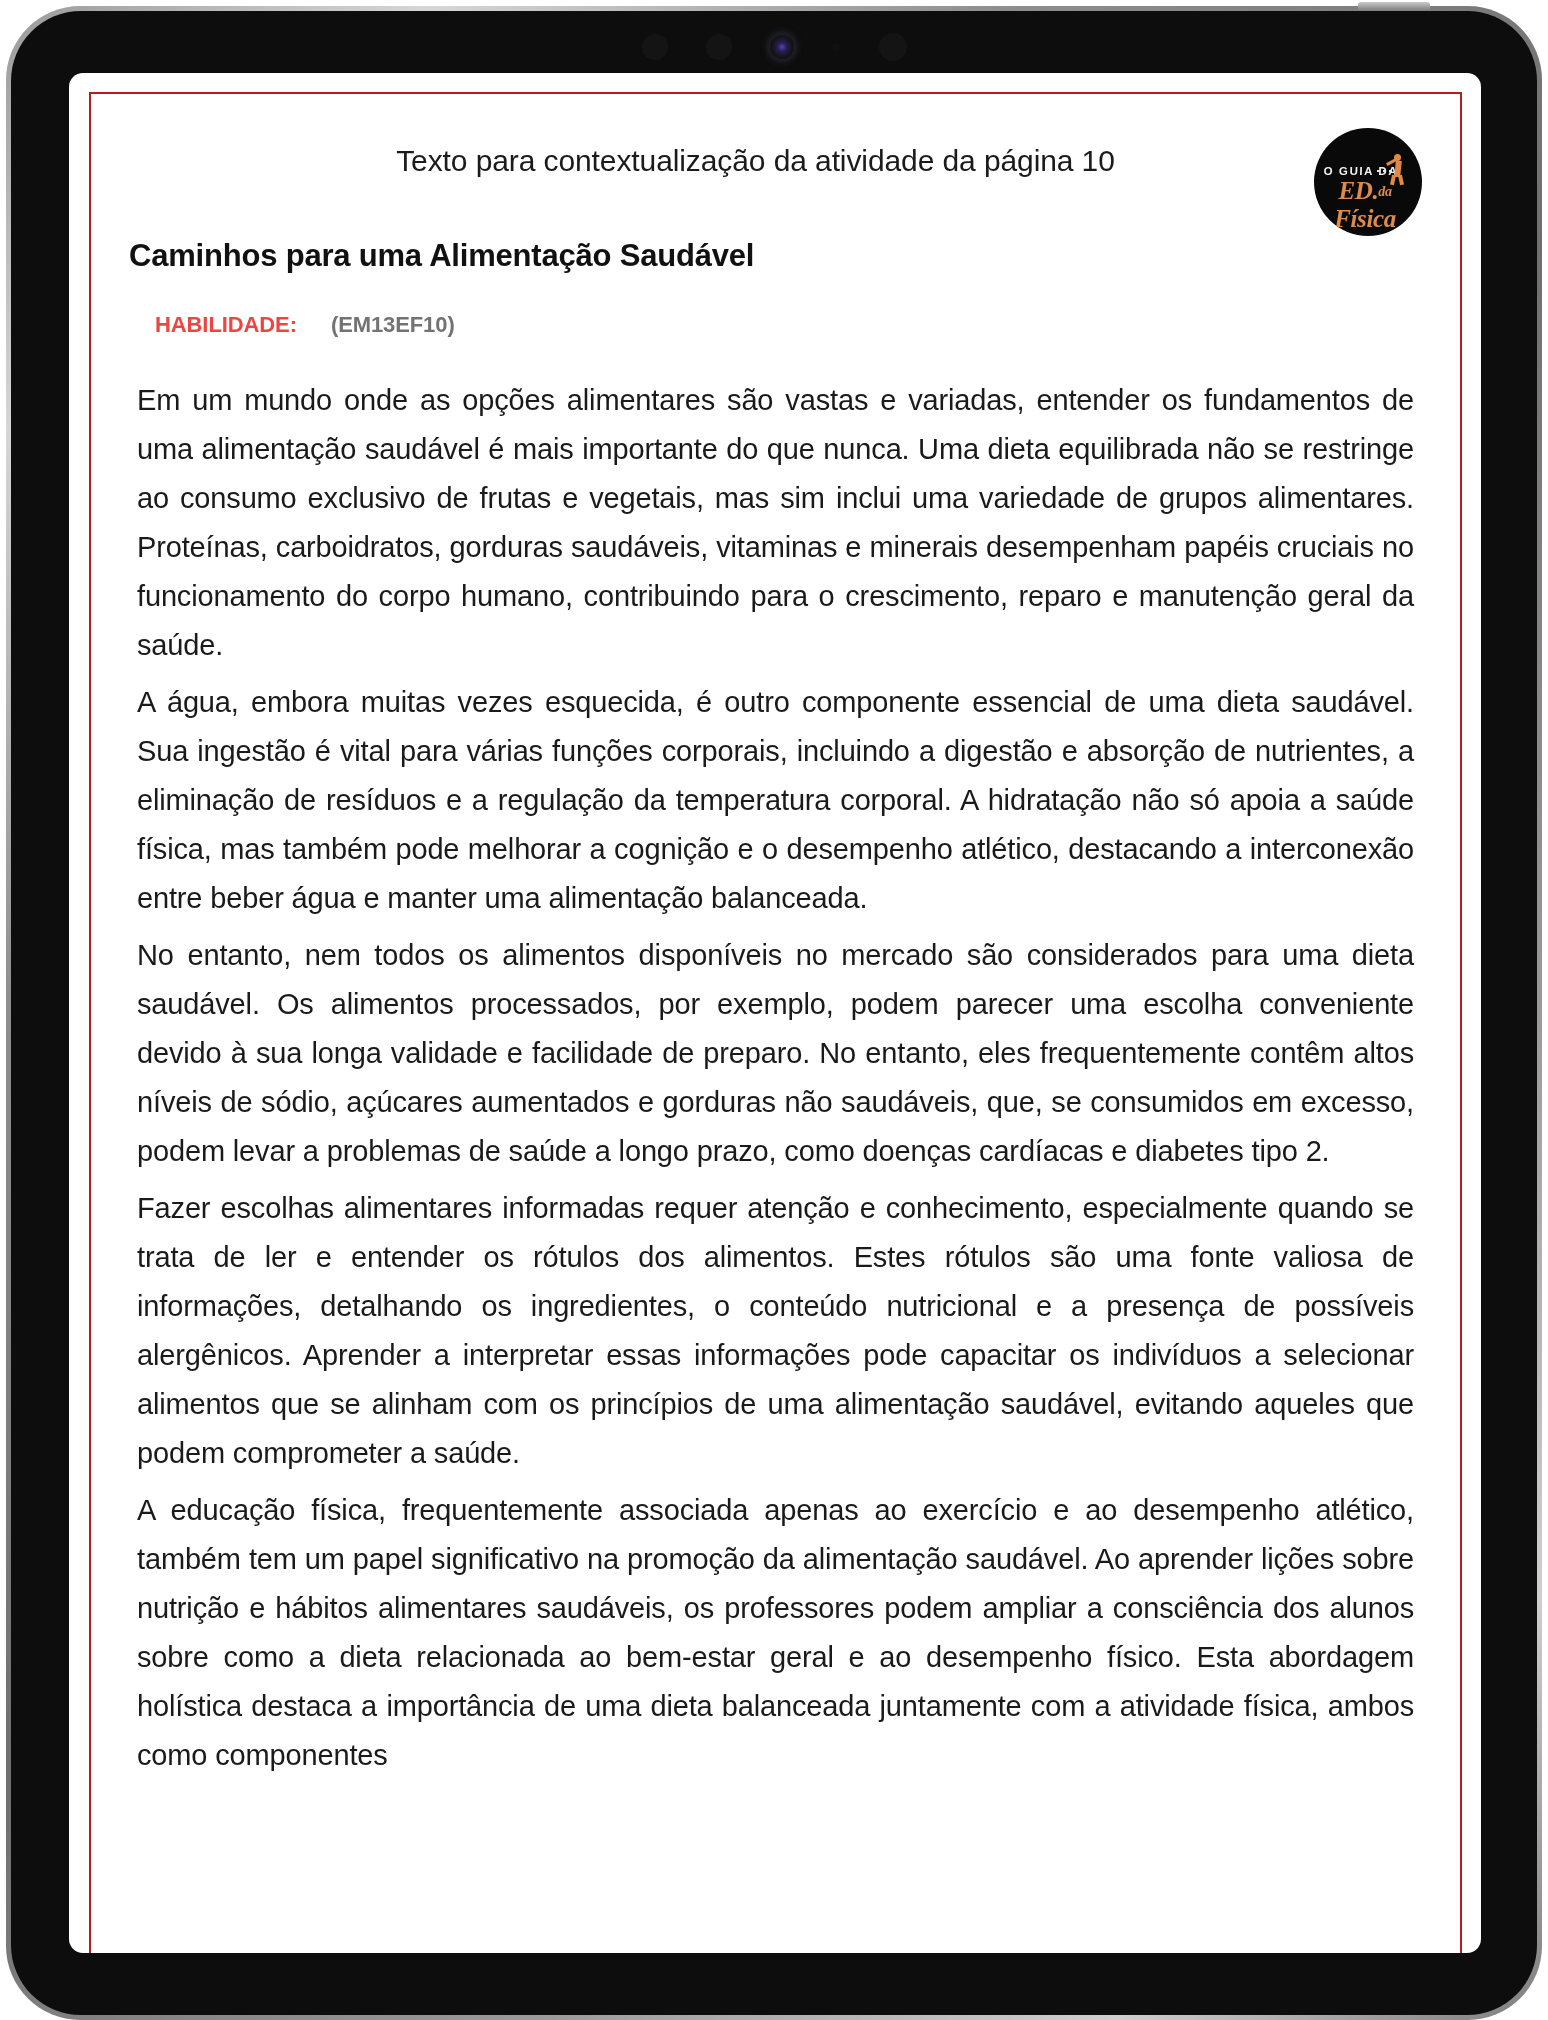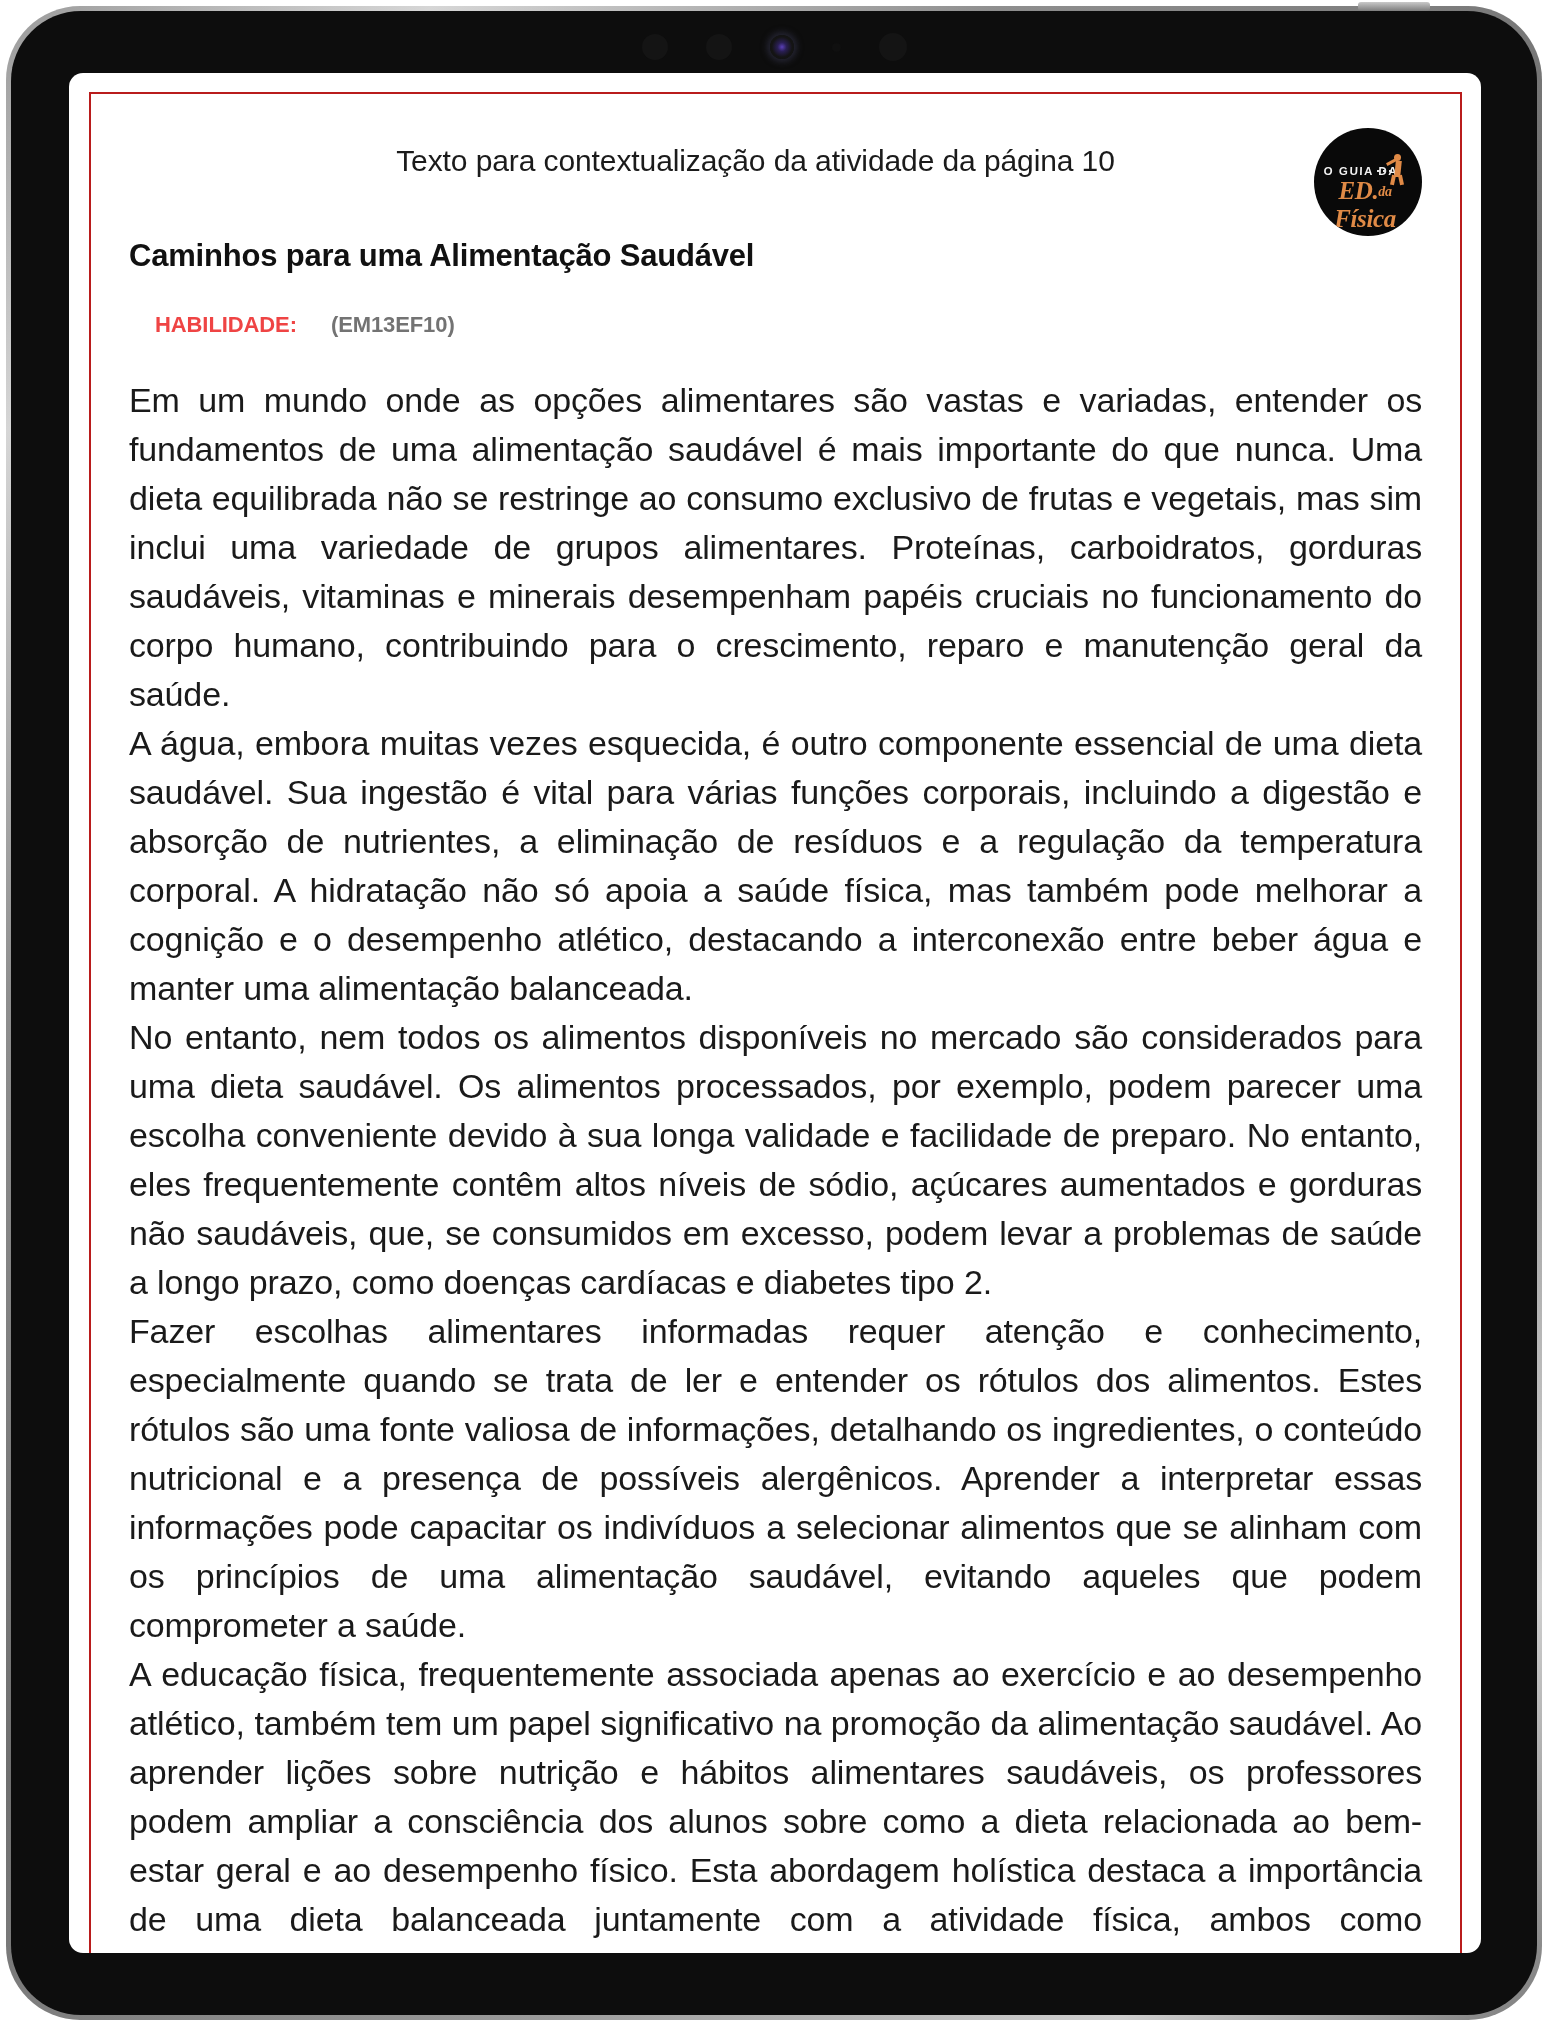--- a/index.html
+++ b/index.html
@@ -215,27 +215,27 @@
     letter-spacing: -0.1px;
   }
   .skill-label { color: #ef4444; }
   .skill-code  { color: #737373; margin-left: 28px; }
 
   
   .body-text {
     margin-top: 38px;
   }
   .body-text p {
-    font-size: 34px;
+    font-size: 29px;
     line-height: 49px;
     color: #1a1a1a;
     text-align: justify;
     text-justify: inter-word;
     letter-spacing: -0.15px;
-    margin: 0;
+    margin: 8px;
   }
   .body-text p.last-cut {
     
   }
 </style>
 </head>
 <body>
 
 <div class="device">
   <div class="top-button"></div>

